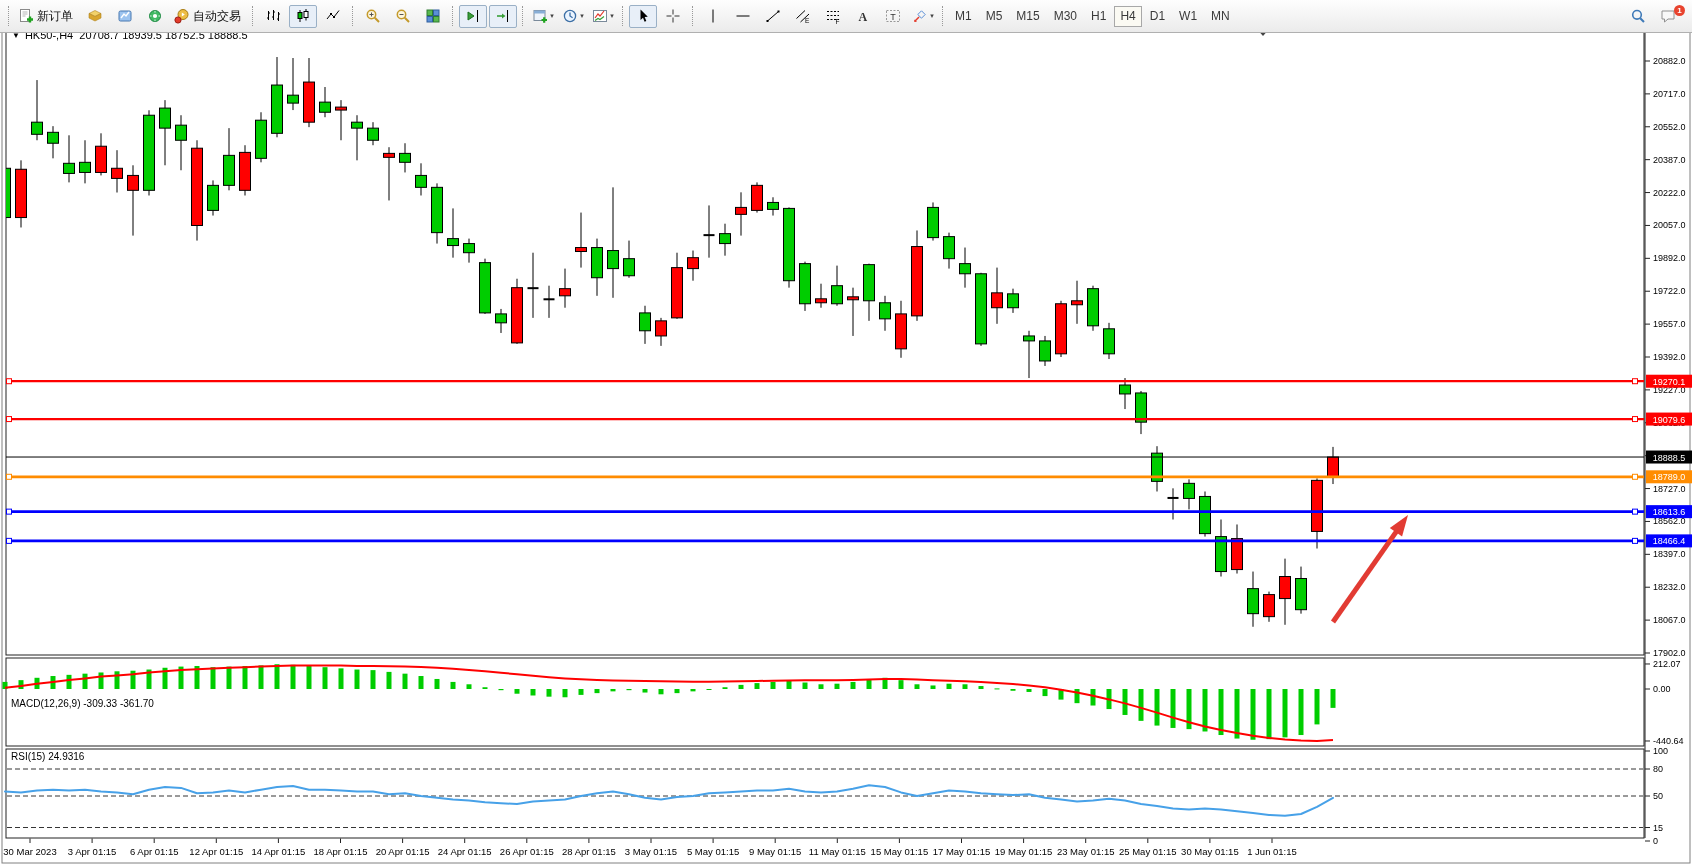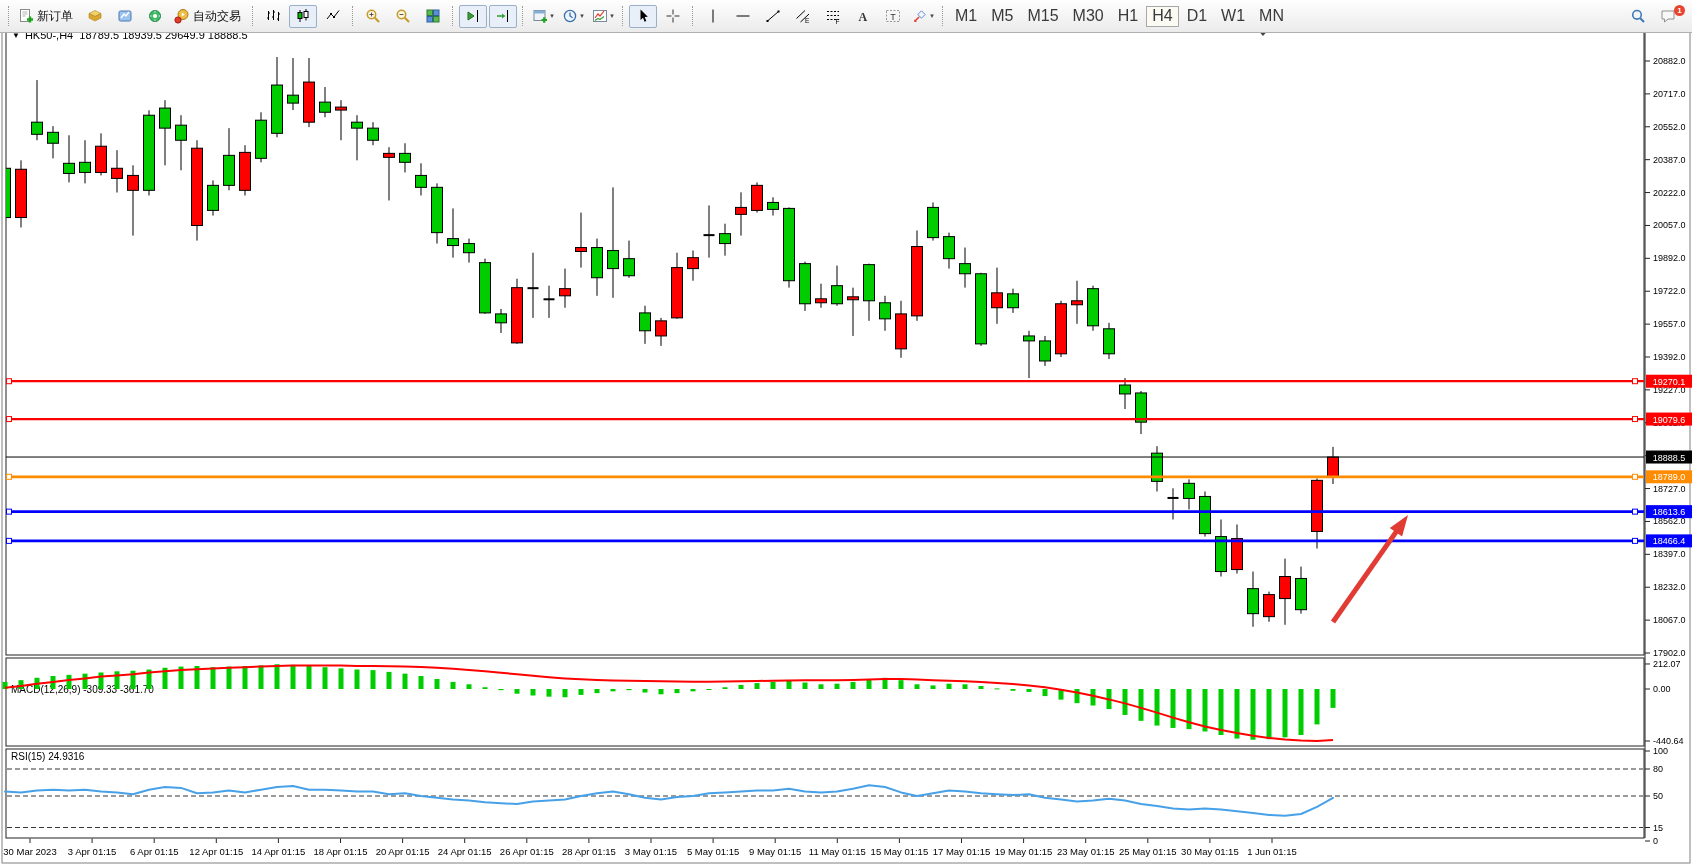--- a/index.html
+++ b/index.html
@@ -3,30 +3,30 @@
 <meta charset="utf-8">
 <style>
   html,body{margin:0;padding:0}
   body{width:1692px;height:865px;background:#fff;font-family:"Liberation Sans",sans-serif;position:relative;overflow:hidden}
   .toolbar{position:absolute;top:0;left:0;width:1692px;height:29px;background:linear-gradient(#fefefe,#ebebeb);border-bottom:1px solid #b0b0b0;display:flex;align-items:center;box-sizing:border-box;padding:16px 4px;z-index:10}
   .tbtn{height:21px;min-width:22px;display:flex;align-items:center;justify-content:center;padding:0 2px;margin:0 1px;border:1px solid transparent;border-radius:2px;position:relative}
   .tbtn.sel{border-color:#9ab0c6;background:#e8eff8}
   .tbtn .lbl{font-size:12px;color:#111;margin:0 3px;white-space:nowrap}
   .tbtn .caret{font-size:7px;color:#444;margin-left:2px}
   .tbtn .icon{width:16px;height:16px;display:block}
-  .tf{font-size:16px;color:#3a3a3a;padding:0 5px;height:19px;display:flex;align-items:center;border:1px solid transparent;margin:12px 1px}
+  .tf{font-size:12px;color:#3a3a3a;padding:0 5px;height:19px;display:flex;align-items:center;border:1px solid transparent;margin:12px 1px}
   .tf.sel{border-color:#a8a8a8;background:#fbfaf3}
   .sep{width:1px;height:20px;border-left:1px dotted #999;margin:0 4px}
   .tb-right{margin-left:auto;display:flex;align-items:center;margin-right:5px}
   .badge{position:absolute;top:-1px;right:-4px;width:11px;height:11px;border-radius:6px;background:#e8432e;color:#fff;font-size:8px;line-height:11px;text-align:center;font-weight:bold}
   #cv{position:absolute;left:0;top:0;z-index:2}
   .chart-title{position:absolute;left:12px;top:29px;font-size:11px;color:#000;z-index:1;white-space:nowrap}
   .chart-title .tri{font-size:8px;margin-right:5px;vertical-align:1px}
   .pane-label{position:absolute;left:11px;font-size:10px;color:#000;z-index:1;white-space:nowrap}
-  #macd-label{top:684px}
+  #macd-label{top:698px}
   #rsi-label{top:751px}
 </style>
 </head>
 <body>
 
 <div class="toolbar" id="toolbar">
   <div class="sep"></div>
     <div class="tbtn">
       <span class="icon"><svg width="16" height="16" viewBox="0 0 16 16">
           <rect x="2.5" y="1.5" width="9" height="12" fill="#fff" stroke="#8a8a8a"></rect>
@@ -223,21 +223,21 @@
       <div class="tbtn">
         <span class="icon"><svg width="16" height="16" viewBox="0 0 16 16">
             <path d="M2 3h12v8H8l-3.5 3v-3H2z" fill="#f8f8f8" stroke="#909090"></path>
           </svg></span>
         <span class="badge">1</span>
       </div>
     </div>
 </div>
 
 <div class="chart-title">
-  <span class="tri">▼</span><span>HK50-,H4</span>&nbsp;&nbsp;<span>18789.5 18939.5 29649.9 18888.5</span>
+  <span class="tri">▼</span><span>HK50-,H4</span>&nbsp;&nbsp;<span>20708.7 18939.5 18752.5 18888.5</span>
 </div>
 
 <div class="pane-label" id="macd-label">MACD(12,26,9) -309.33 -361.70</div>
 <div class="pane-label" id="rsi-label">RSI(15) 24.9316</div>
 
 <svg id="cv" width="1692" height="865">
     <rect x="2" y="26" width="1688" height="837" fill="none" stroke="#808080"></rect>
     <rect x="6" y="27" width="1638" height="628" fill="none" stroke="#222"></rect>
     <rect x="6" y="658" width="1638" height="88" fill="none" stroke="#222"></rect>
     <rect x="6" y="749" width="1638" height="89" fill="none" stroke="#222"></rect>

